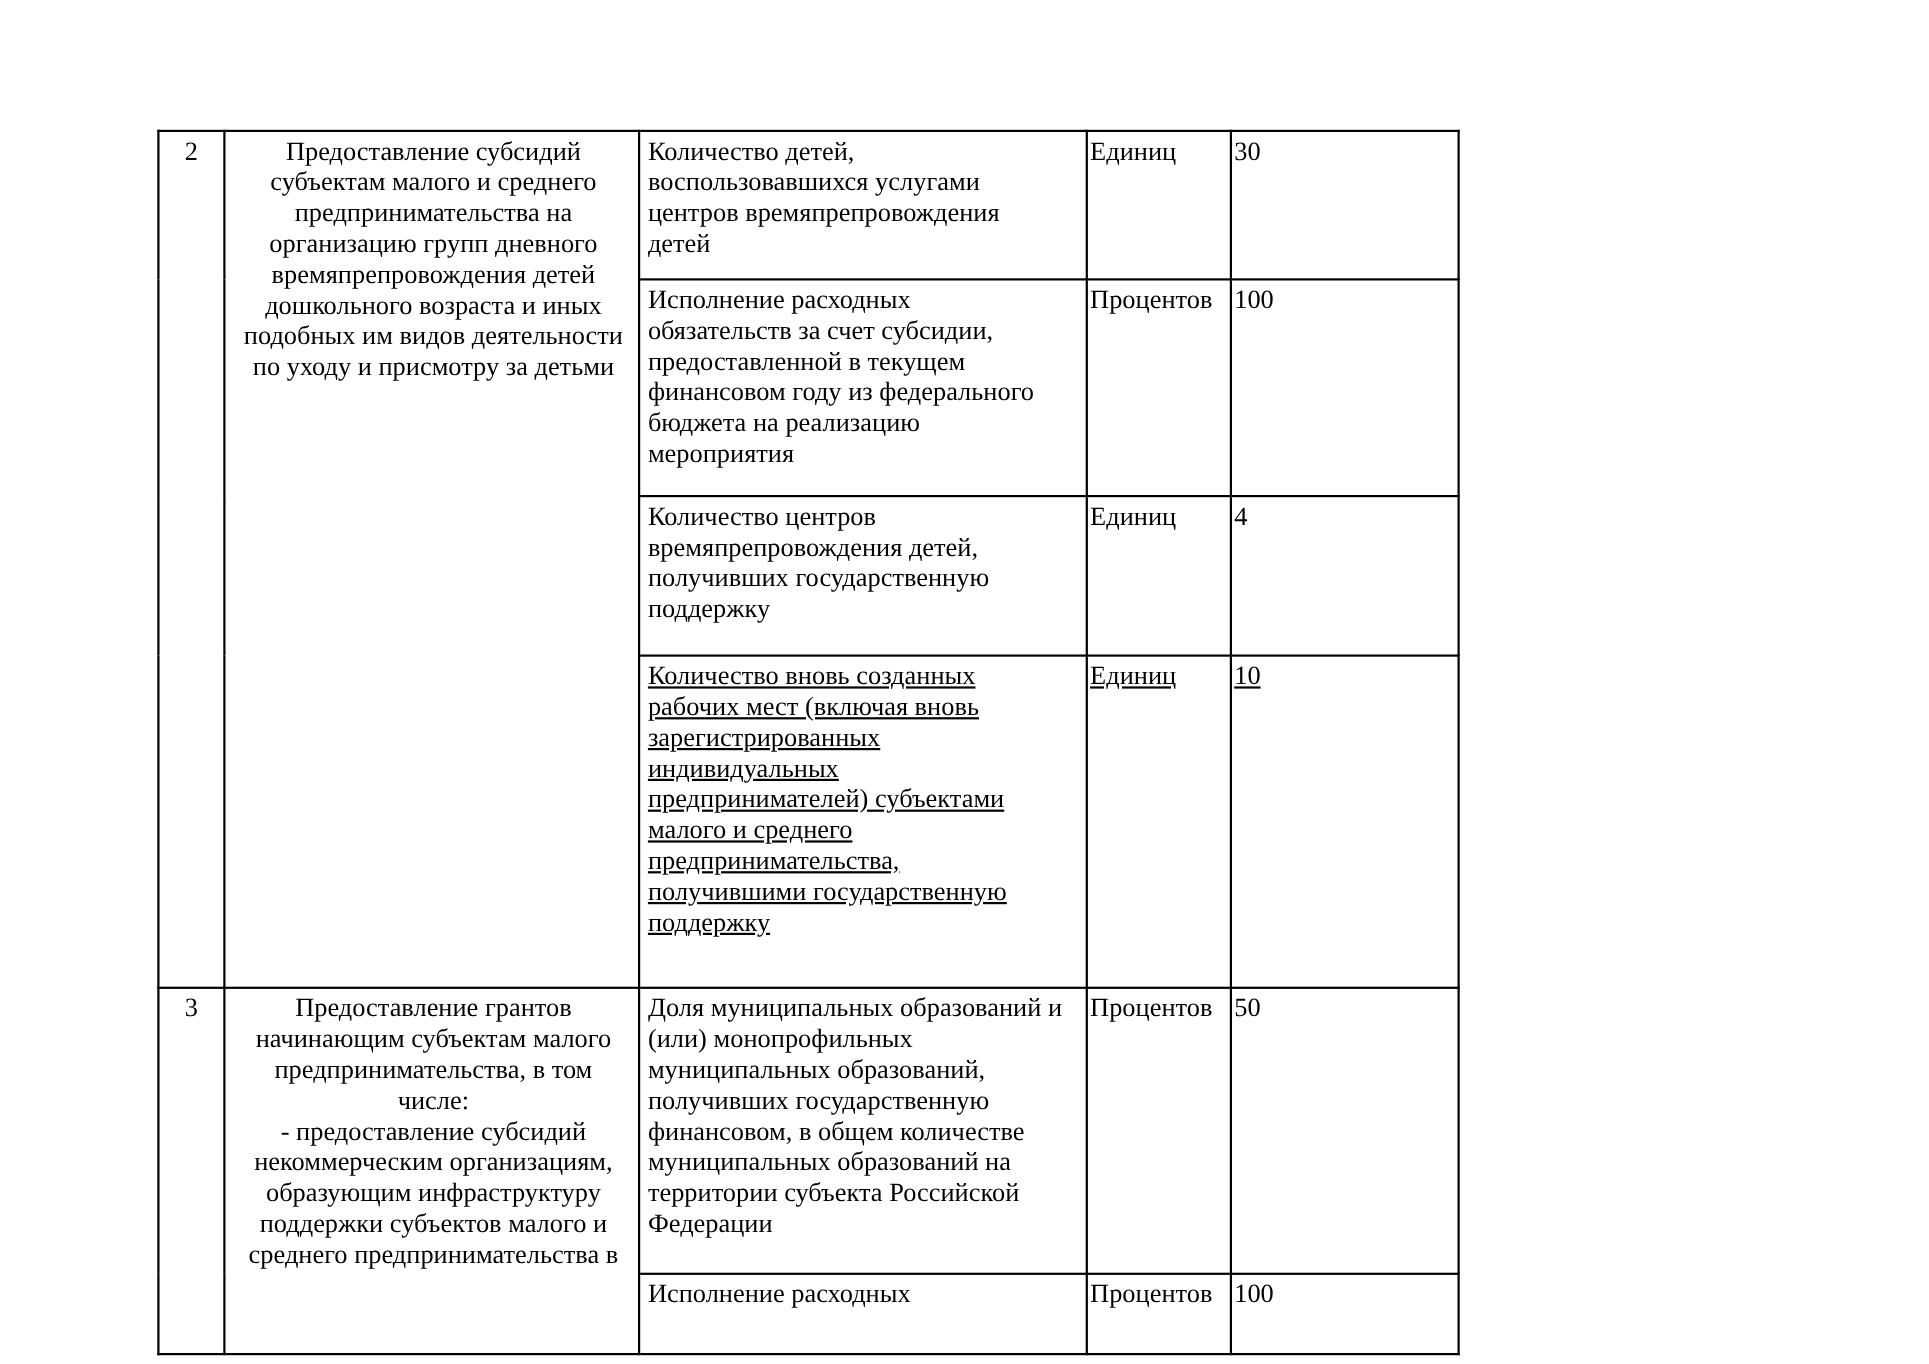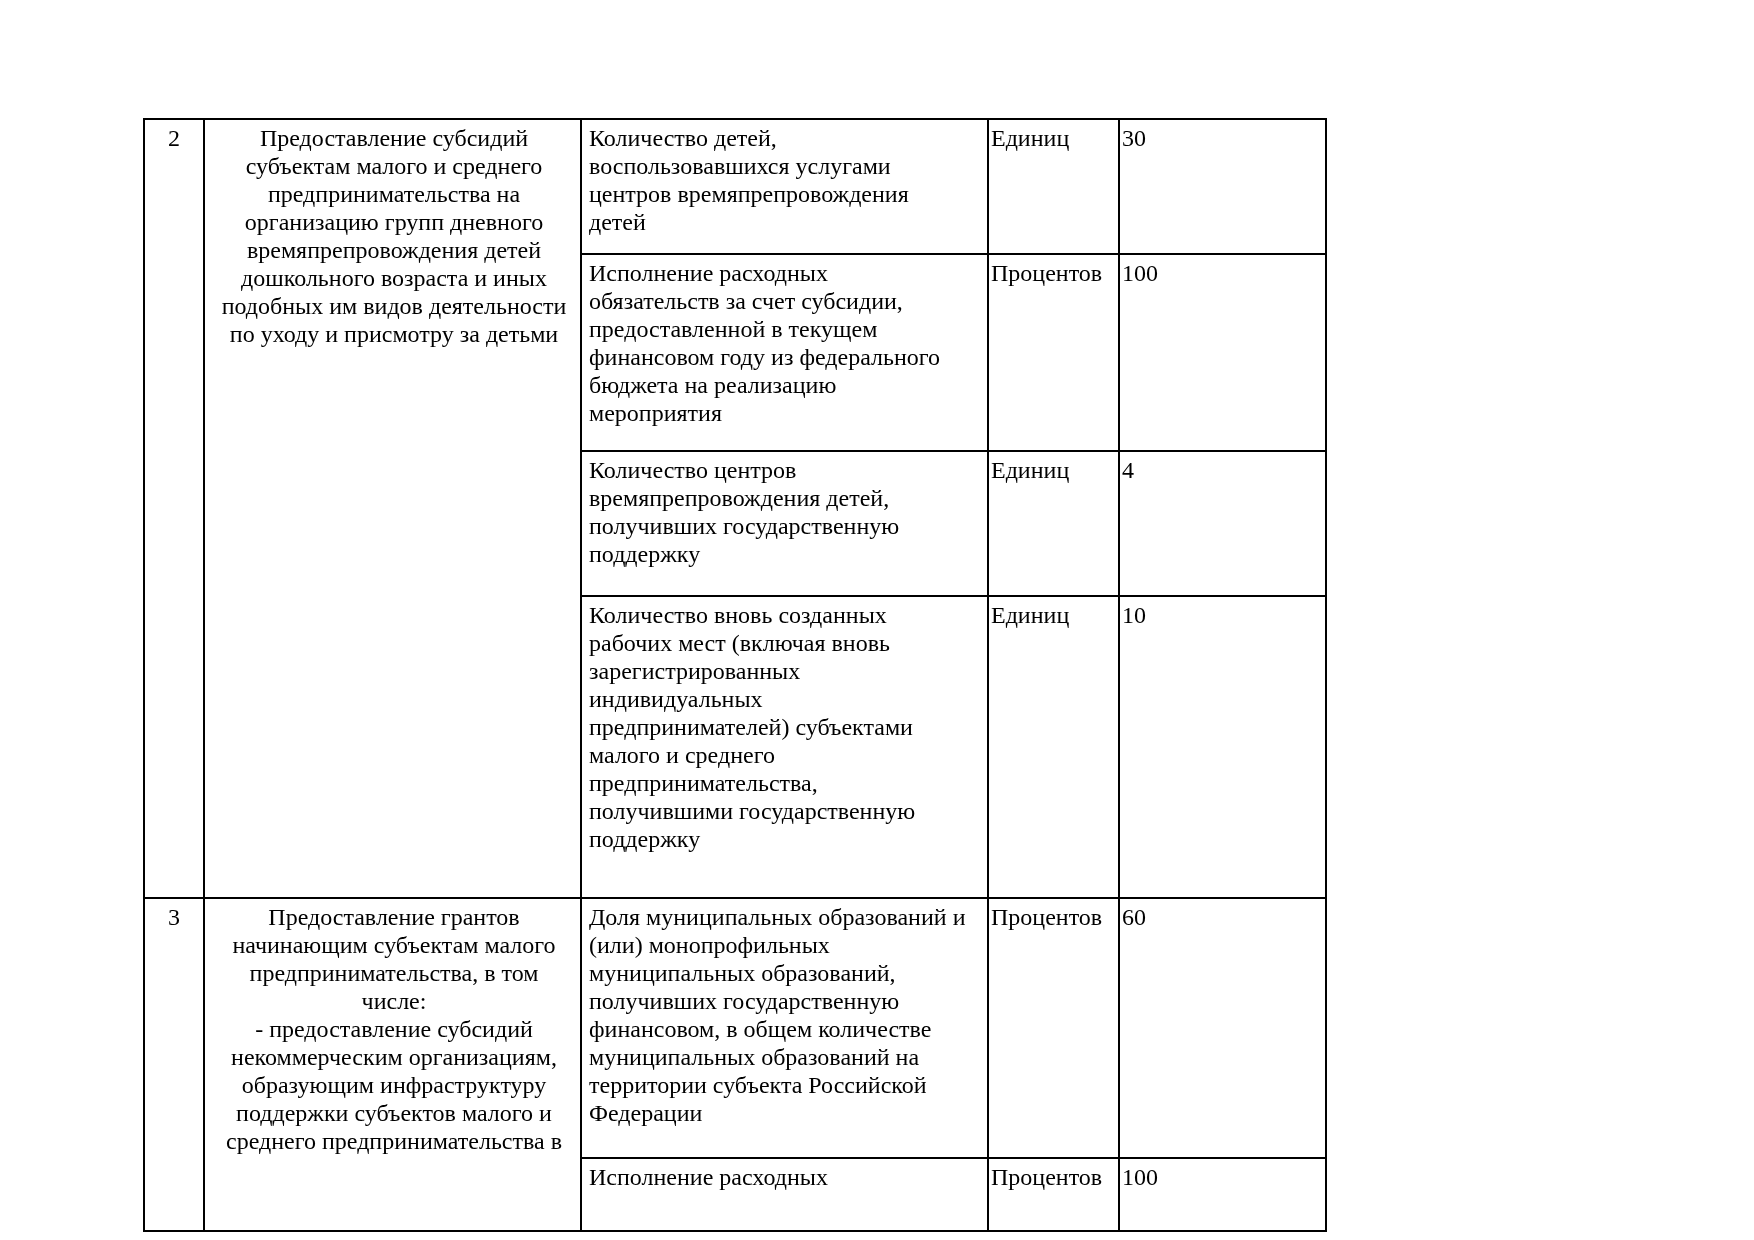--- a/index.html
+++ b/index.html
@@ -36,21 +36,21 @@
   }
   .tbl col.c1 { width: 60px; }
   .tbl col.c2 { width: 377px; }
   .tbl col.c3 { width: 407px; }
   .tbl col.c4 { width: 131px; }
   .tbl col.c5 { width: 207px; }
 
   tr.r1 { height: 135px; }
   tr.r2 { height: 197px; }
   tr.r3 { height: 145px; }
-  tr.r4 { height: 302px; }
+  tr.r4 { height: 302px; text-decoration: underline; }
   tr.r5 { height: 260px; }
   tr.r6 { height: 73px; }
 
   td.num  { text-align: center; padding-left: 2px; padding-right: 2px; }
   td.name { text-align: center; white-space: pre-line; }
   td.ind  { text-align: left; white-space: pre-line; }
   td.unit { padding-left: 2px; padding-right: 2px; }
   td.val  { text-align: left; padding-left: 2px; padding-right: 2px; }
 </style>
 </head>
@@ -127,21 +127,21 @@
 среднего предпринимательства в</td>
         <td class="ind">Доля муниципальных образований и
 (или) монопрофильных
 муниципальных образований,
 получивших государственную
 финансовом, в общем количестве
 муниципальных образований на
 территории субъекта Российской
 Федерации</td>
         <td class="unit">Процентов</td>
-        <td class="val">60</td>
+        <td class="val">50</td>
       </tr>
       <tr class="r6">
         <td class="ind">Исполнение расходных</td>
         <td class="unit">Процентов</td>
         <td class="val">100</td>
       </tr>
     </tbody>
   </table>
 </div>
 

